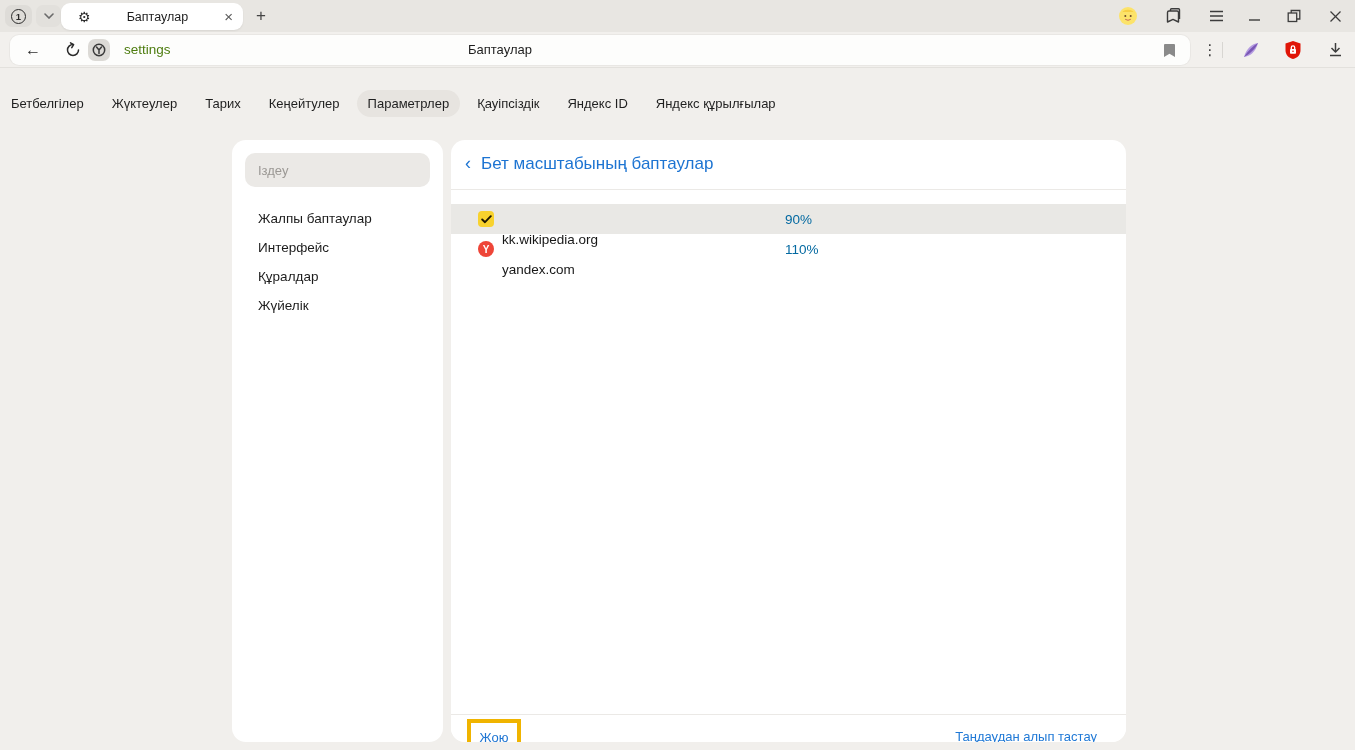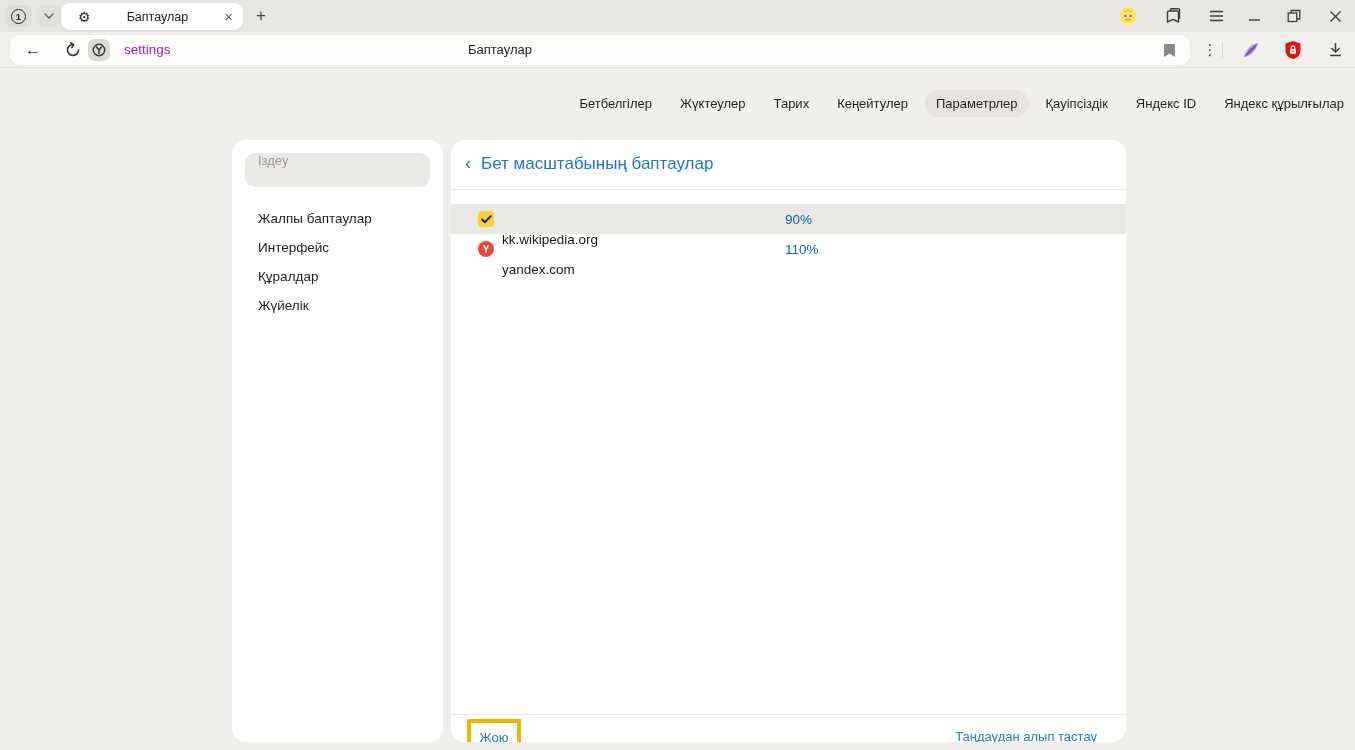--- a/index.html
+++ b/index.html
@@ -18,35 +18,35 @@
   .tab-close { margin-right:10px; font-size:15px; color:#5a5a5a; cursor:pointer; line-height:1; }
   .newtab-btn { position:absolute; left:249px; top:4px; width:24px; height:24px; display:flex; align-items:center; justify-content:center; font-size:17px; color:#444; border-radius:50%; cursor:pointer; }
   .tb-right-icon { position:absolute; top:6px; width:20px; height:20px; display:flex; align-items:center; justify-content:center; cursor:pointer; }
 
   
   .toolbar { position:absolute; left:0; top:32px; width:1355px; height:36px; background:#f2f0ed; border-bottom:1px solid #e3e1dd; }
   .addressbar { position:absolute; left:10px; top:3px; width:1180px; height:30px; background:#fdfdfc; border-radius:9px; box-shadow:0 0 0 1px rgba(0,0,0,.035); }
   .nav-back { position:absolute; left:12px; top:4px; width:22px; height:22px; display:flex; align-items:center; justify-content:center; font-size:16px; color:#2b2b2b; cursor:pointer; }
   .nav-reload { position:absolute; left:52px; top:4px; width:22px; height:22px; display:flex; align-items:center; justify-content:center; cursor:pointer; }
   .site-badge { position:absolute; left:78px; top:4px; width:22px; height:22px; background:#dcdad6; border-radius:7px; display:flex; align-items:center; justify-content:center; cursor:pointer; }
-  .url-text { position:absolute; left:114px; top:7px; font-size:13.5px; color:#a21caf; }
+  .url-text { position:absolute; left:114px; top:7px; font-size:13.5px; color:#4d7c0f; }
   .omni-title { position:absolute; left:458px; top:7px; font-size:13px; color:#1d1d1d; }
   .bookmark-flag { position:absolute; right:11px; top:5px; width:20px; height:20px; display:flex; align-items:center; justify-content:center; cursor:pointer; }
   .tool-right-icon { position:absolute; top:39px; width:22px; height:22px; display:flex; align-items:center; justify-content:center; cursor:pointer; }
   .tool-divider { position:absolute; left:1222px; top:42px; width:1px; height:16px; background:#d8d6d2; }
   .dots-icon { font-size:15px; color:#3c3c3c; letter-spacing:0; }
 
   
-  .nav-tabs { position:absolute; left:0; top:90px; width:1355px; display:flex; justify-content:flex-end; gap:6px; }
+  .nav-tabs { position:absolute; left:0; top:90px; width:1355px; display:flex; justify-content:flex-start; gap:6px; }
   .nav-tab { font-size:13px; color:#1f1f1f; padding:6px 11px; border-radius:14px; cursor:pointer; white-space:nowrap; }
   .nav-tab.active { background:#e7e4e0; }
 
   
   .sidebar { position:absolute; left:232px; top:140px; width:211px; height:602px; background:#ffffff; border-radius:14px; }
-  .search-box { margin:13px 13px 0 13px; height:34px; background:#ebe9e6; border-radius:10px; display:flex; align-items:flex-start; }
+  .search-box { margin:13px 13px 0 13px; height:34px; background:#ebe9e6; border-radius:10px; display:flex; align-items:center; }
   .search-box input { border:none; outline:none; background:transparent; width:100%; padding:0 13px; font-size:13px; font-family:inherit; color:#1f1f1f; }
   .search-box input::placeholder { color:#9b9894; opacity:1; }
   .side-list { margin-top:17px; }
   .side-item { display:block; padding:7px 13px 7px 26px; font-size:13.5px; color:#1c1c1c; cursor:pointer; }
 
   
   .main-panel { position:absolute; left:451px; top:140px; width:675px; height:602px; background:#ffffff; border-radius:14px; overflow:hidden; }
   .main-header { height:50px; border-bottom:1px solid #ebe9e6; position:relative; }
   .hdr-chevron { position:absolute; left:14px; top:14px; font-size:18px; color:#1d74d2; cursor:pointer; line-height:1.1; }
   .hdr-title { position:absolute; left:30px; top:14px; font-size:17px; color:#1d74d2; cursor:pointer; }

